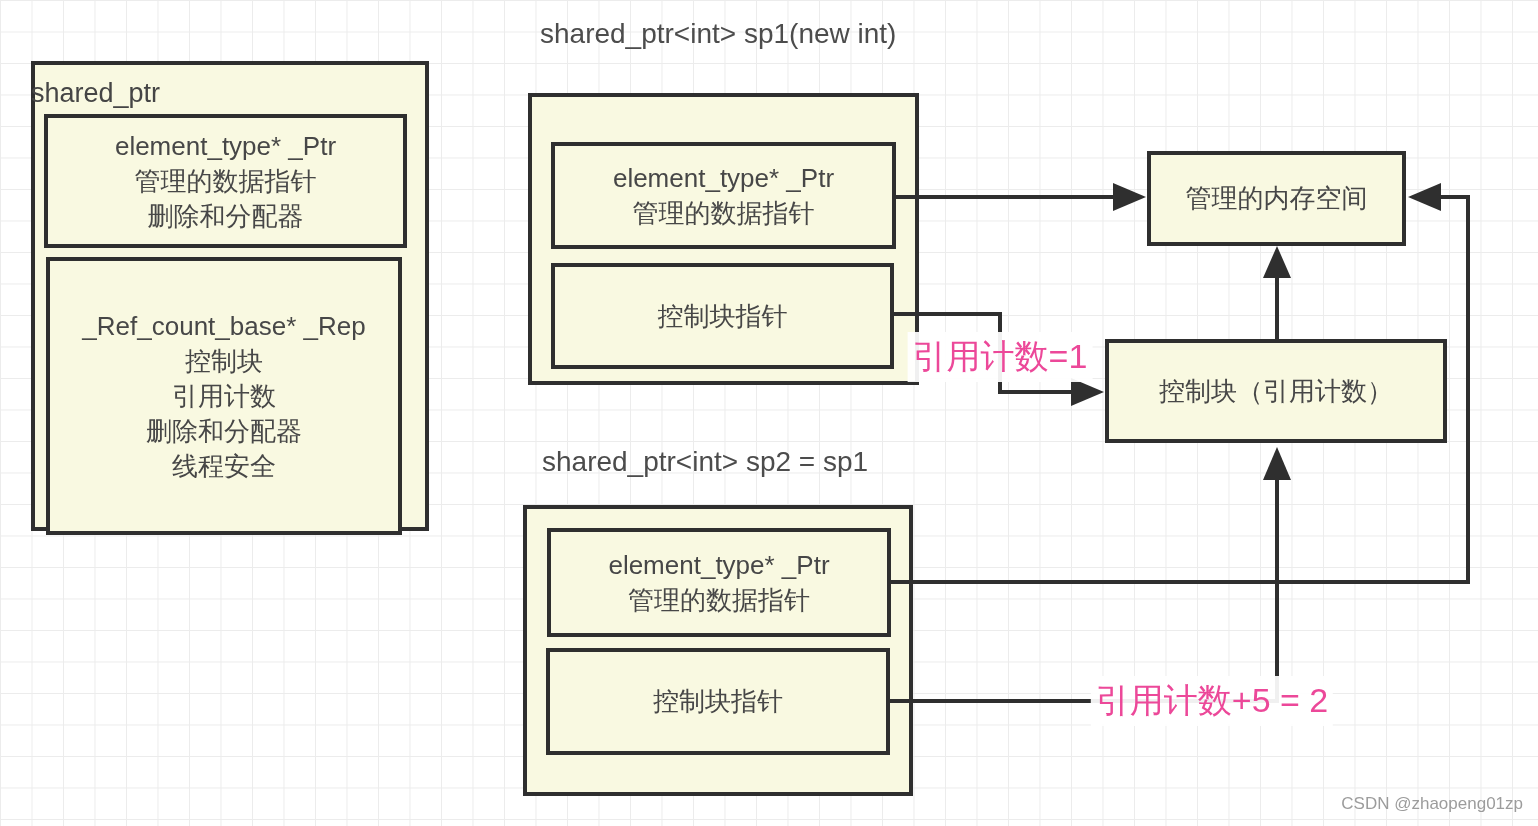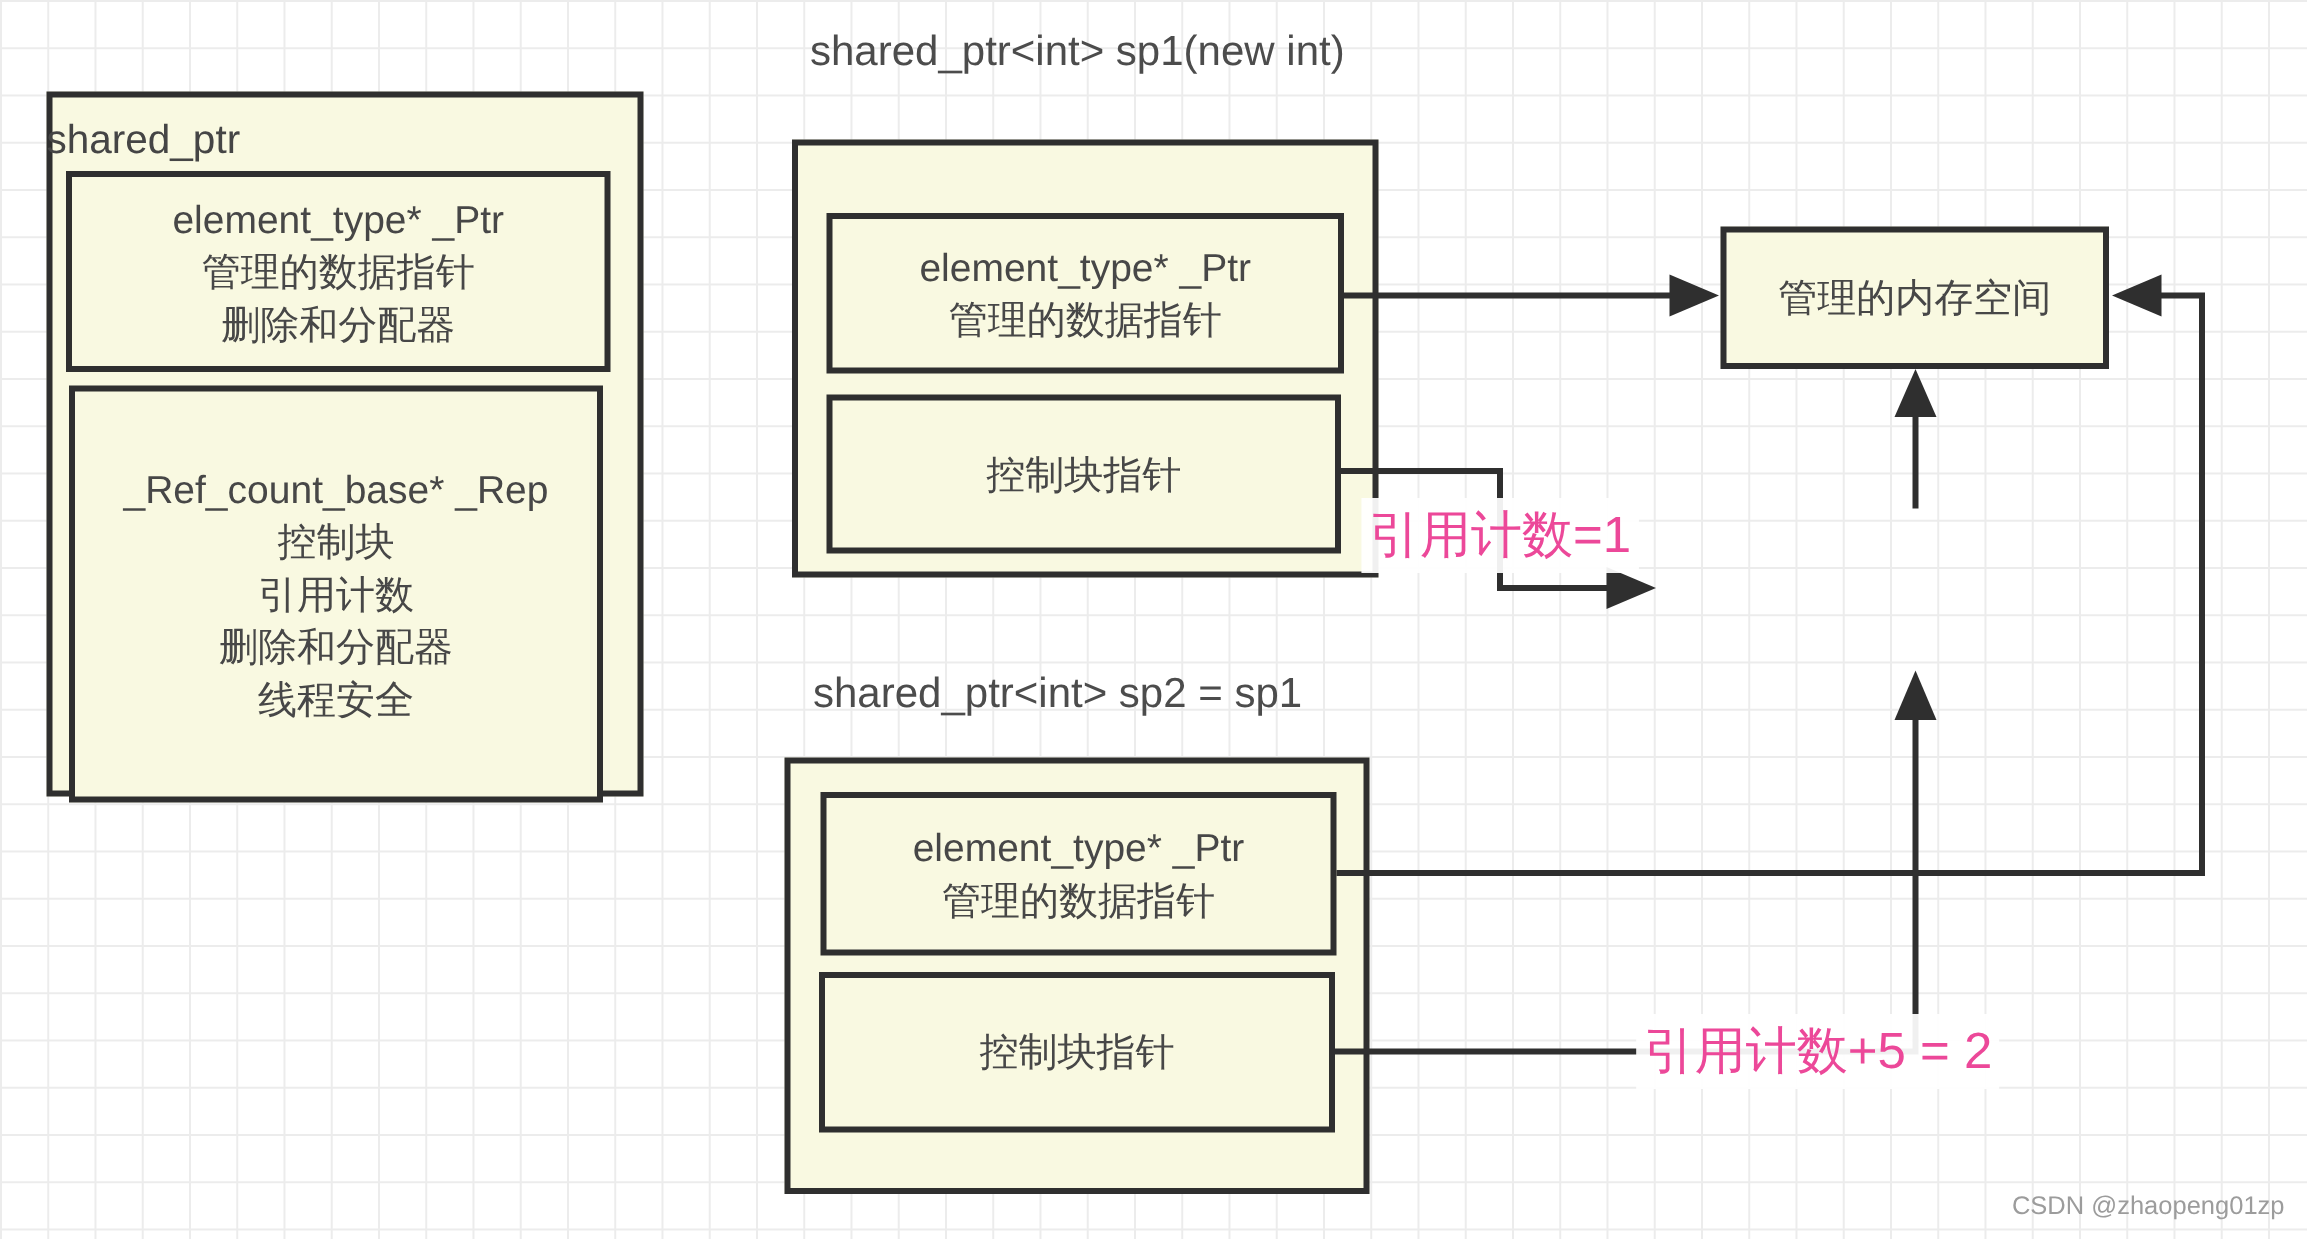--- a/index.html
+++ b/index.html
@@ -79,20 +79,23 @@
     <div class="ln">element_type* _Ptr</div>
     <div class="ln">管理的数据指针</div>
   </div>
   <div class="box" style="left:546px;top:648px;width:344px;height:107px;">
     <div class="ln">控制块指针</div>
   </div>
 
   <div class="box" style="left:1147px;top:151px;width:259px;height:95px;">
     <div class="ln">管理的内存空间</div>
   </div>
+  <div class="box" style="left:1105px;top:339px;width:342px;height:104px;">
+    <div class="ln">控制块（引用计数）</div>
+  </div>
 
   <svg class="wires" width="1538" height="826" viewBox="0 0 1538 826">
     <g stroke="#2f2f2f" stroke-width="4" fill="none">
 
       <line x1="896" y1="197" x2="1114" y2="197"></line>
 
       <polyline points="894,314 1000,314 1000,392 1072,392"></polyline>
 
       <line x1="1277" y1="339" x2="1277" y2="277"></line>
 

